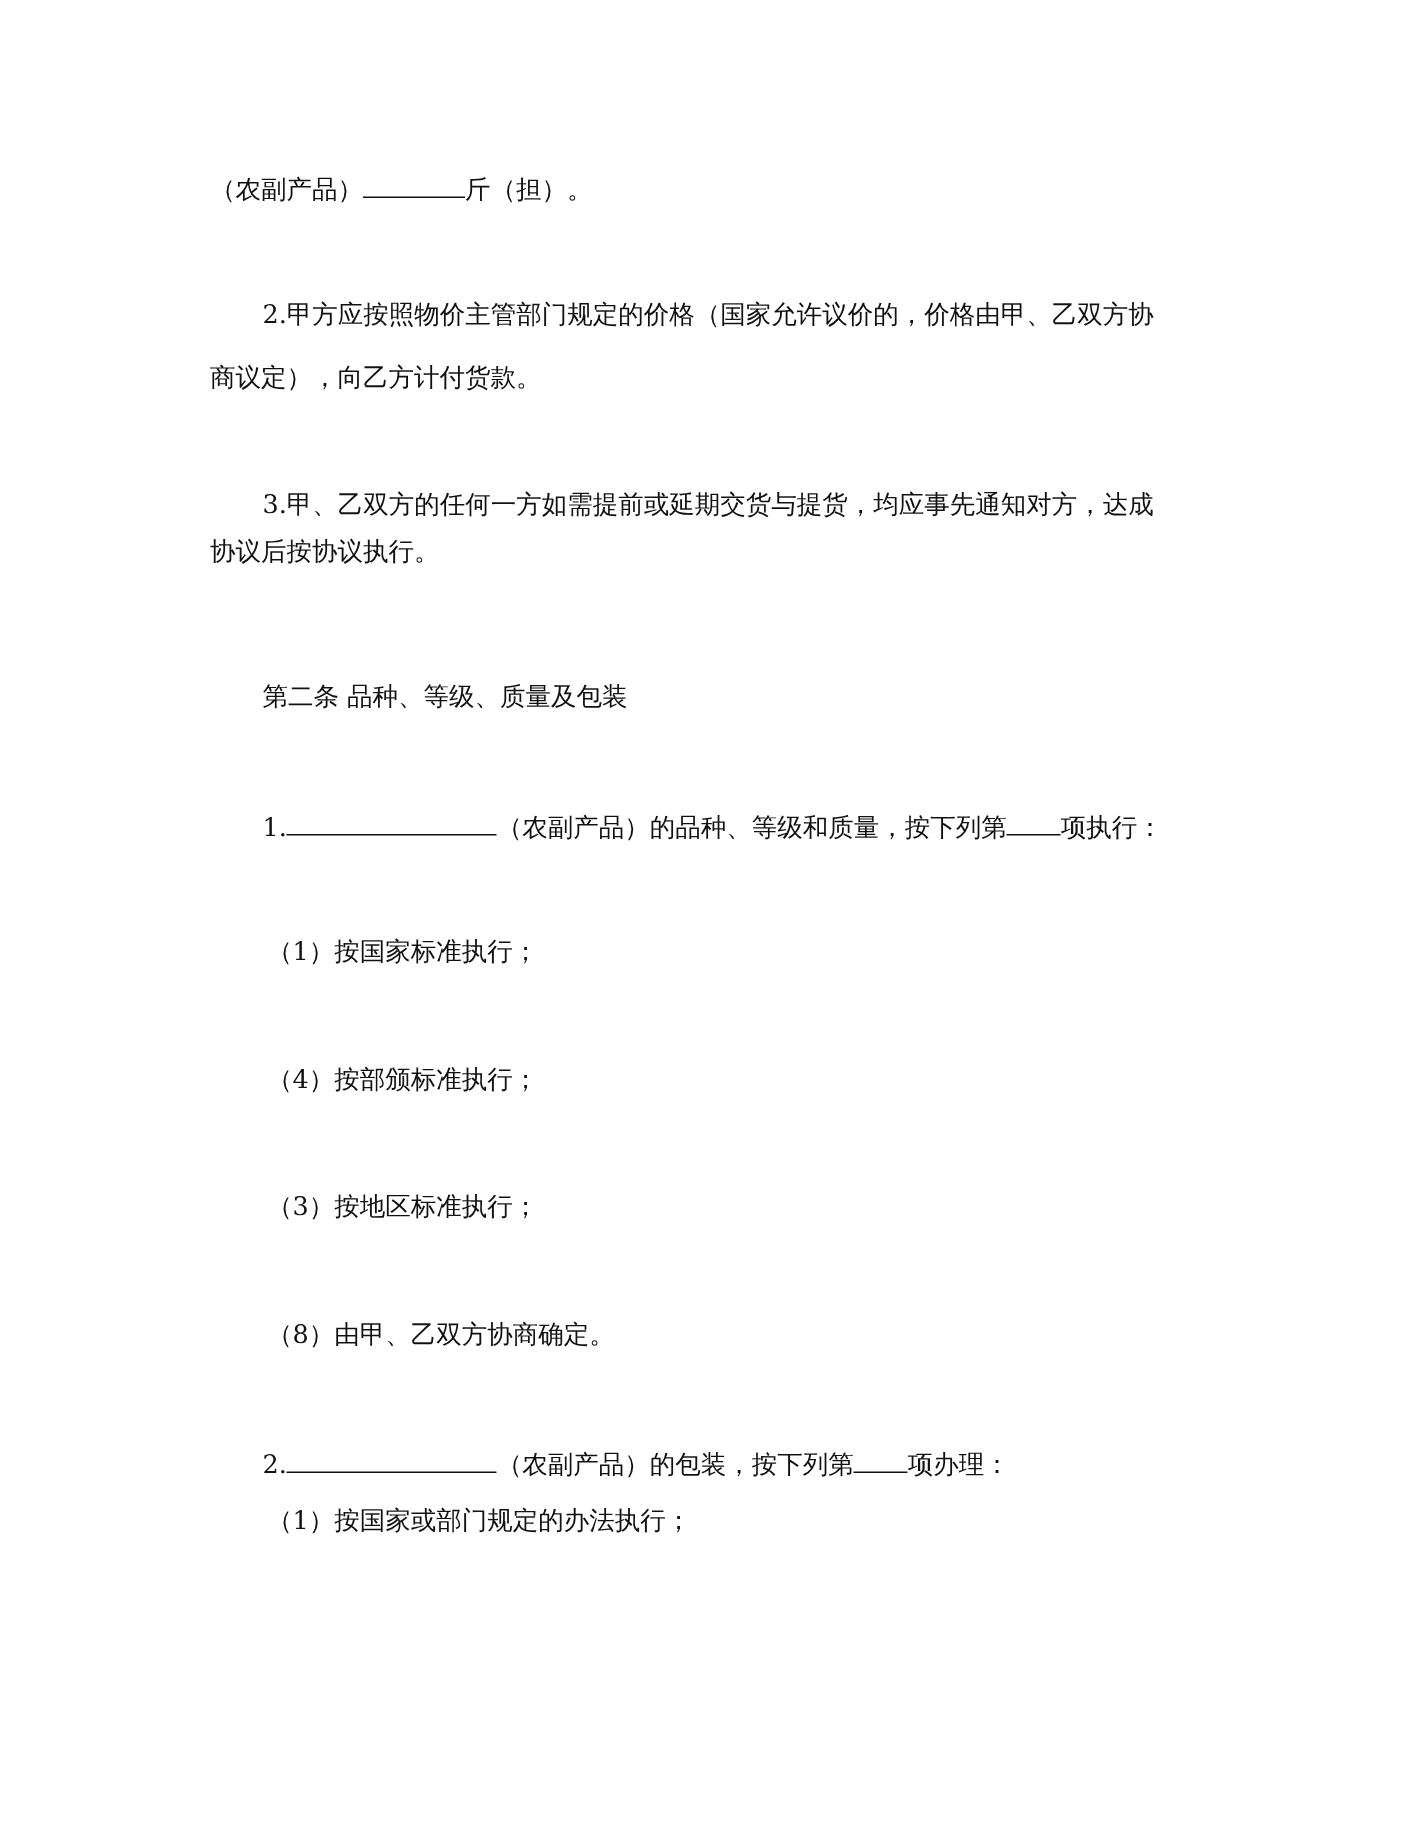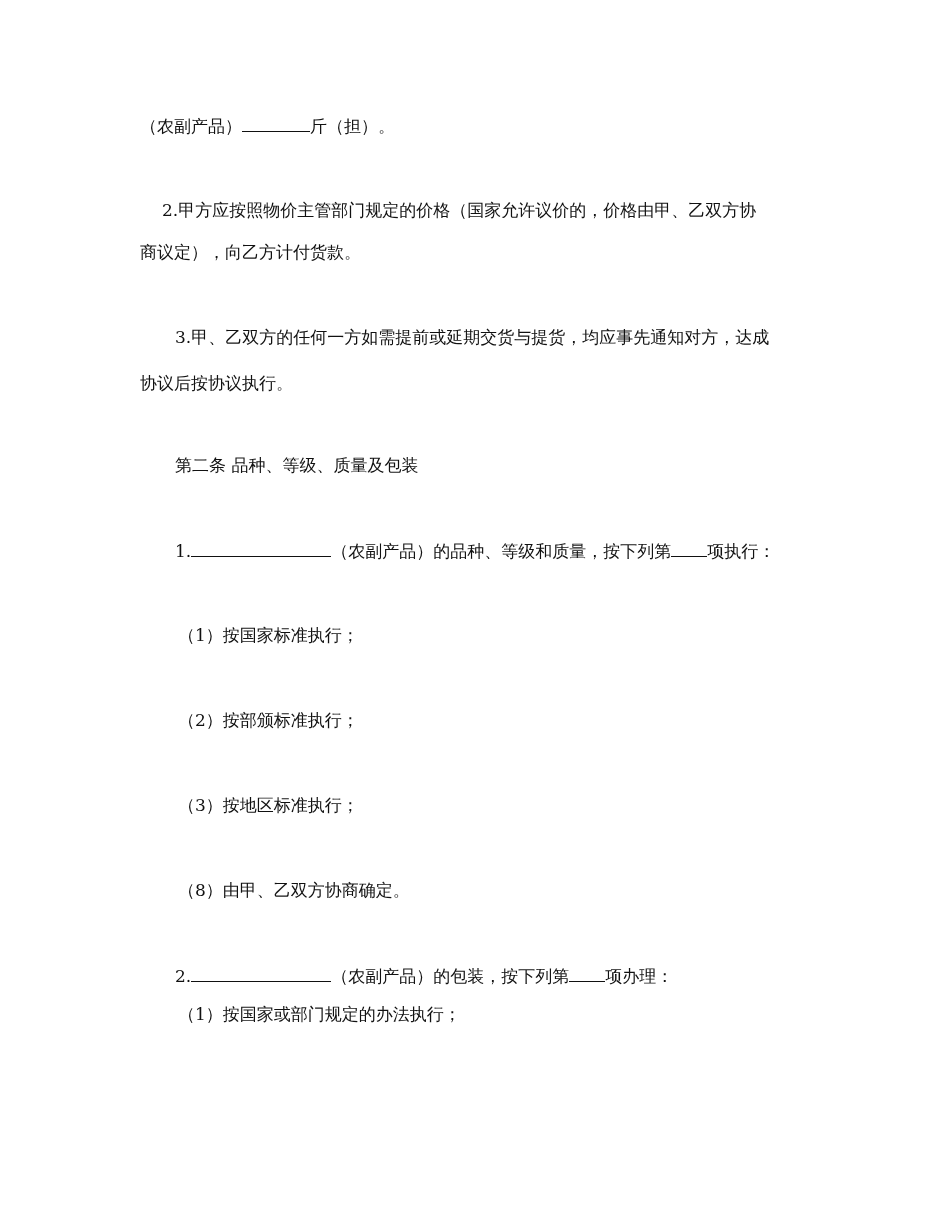--- a/index.html
+++ b/index.html
@@ -10,34 +10,34 @@
   </style>
 </head>
 <body>
 
 <div>
 
   <div class="line" style="left:140px; top:115px;text-align:right;">
     <span>（农副产品）</span><span class="blank" style="width:68px;"></span><span>斤（担）。</span>
   </div>
 
-  <div class="line" style="left:162px; top:200px;">2.甲方应按照物价主管部门规定的价格（国家允许议价的，价格由甲、乙双方协</div>
+  <div class="line" style="left:175px; top:200px;">2.甲方应按照物价主管部门规定的价格（国家允许议价的，价格由甲、乙双方协</div>
   <div class="line" style="left:140px; top:242px;text-align:center;">商议定），向乙方计付货款。</div>
 
   <div class="line" style="left:175px; top:327px;">3.甲、乙双方的任何一方如需提前或延期交货与提货，均应事先通知对方，达成</div>
-  <div class="line" style="left:140px; top:373px;">协议后按协议执行。</div>
+  <div class="line" style="left:140px; top:358px;">协议后按协议执行。</div>
 
   <div class="line" style="left:175px; top:455px;">第二条  品种、等级、质量及包装</div>
 
   <div class="line" style="left:175px; top:540px;">
     <span>1.</span><span class="blank" style="width:140px;"></span><span>（农副产品）的品种、等级和质量，按下列第</span><span class="blank" style="width:36px;"></span><span>项执行：</span>
   </div>
 
   <div class="line" style="left:178px; top:625px;">（1）按国家标准执行；</div>
-  <div class="line" style="left:178px; top:710px;">（2）按部颁标准执行；</div>
+  <div class="line" style="left:178px; top:710px;">（4）按部颁标准执行；</div>
   <div class="line" style="left:178px; top:795px;">（3）按地区标准执行；</div>
   <div class="line" style="left:178px; top:880px;">（8）由甲、乙双方协商确定。</div>
 
   <div class="line" style="left:175px; top:965px;">
     <span>2.</span><span class="blank" style="width:140px;"></span><span>（农副产品）的包装，按下列第</span><span class="blank" style="width:36px;"></span><span>项办理：</span>
   </div>
 
   <div class="line" style="left:178px; top:1004px;">（1）按国家或部门规定的办法执行；</div>
 
 </div>

